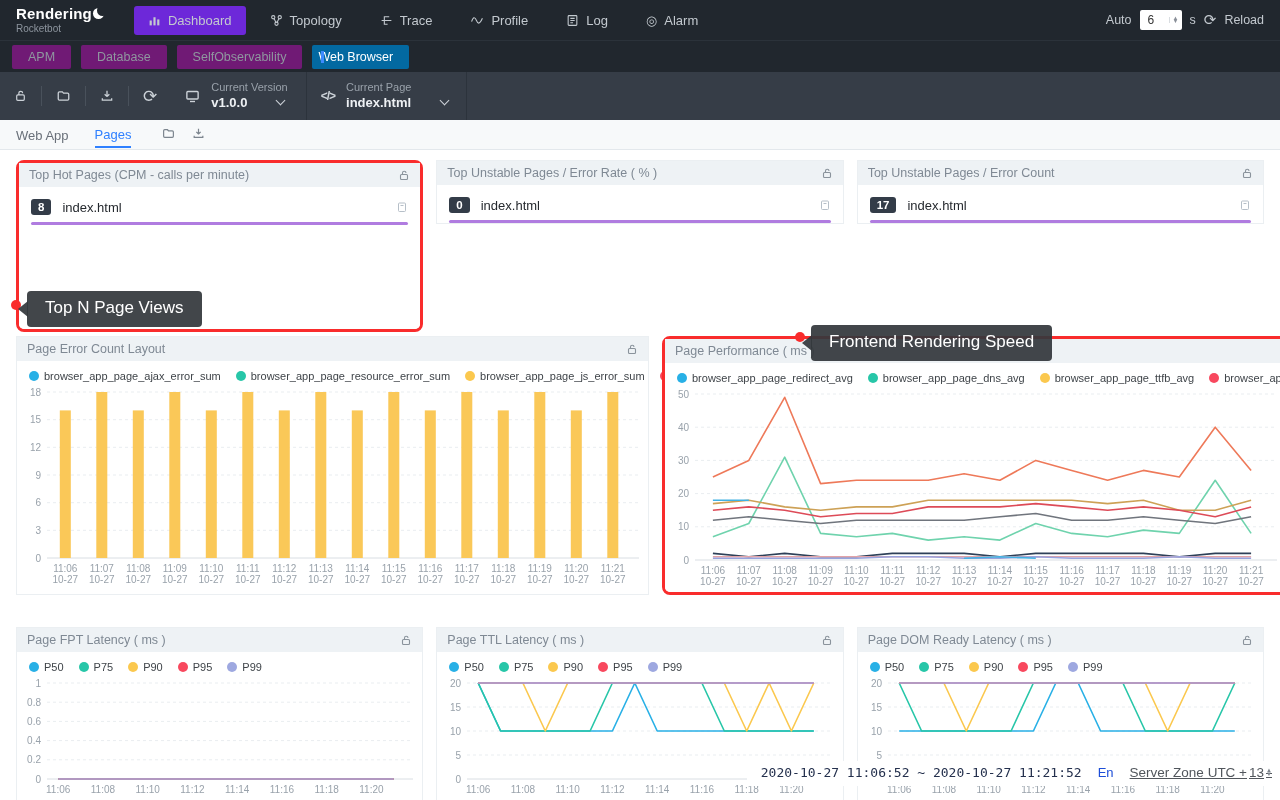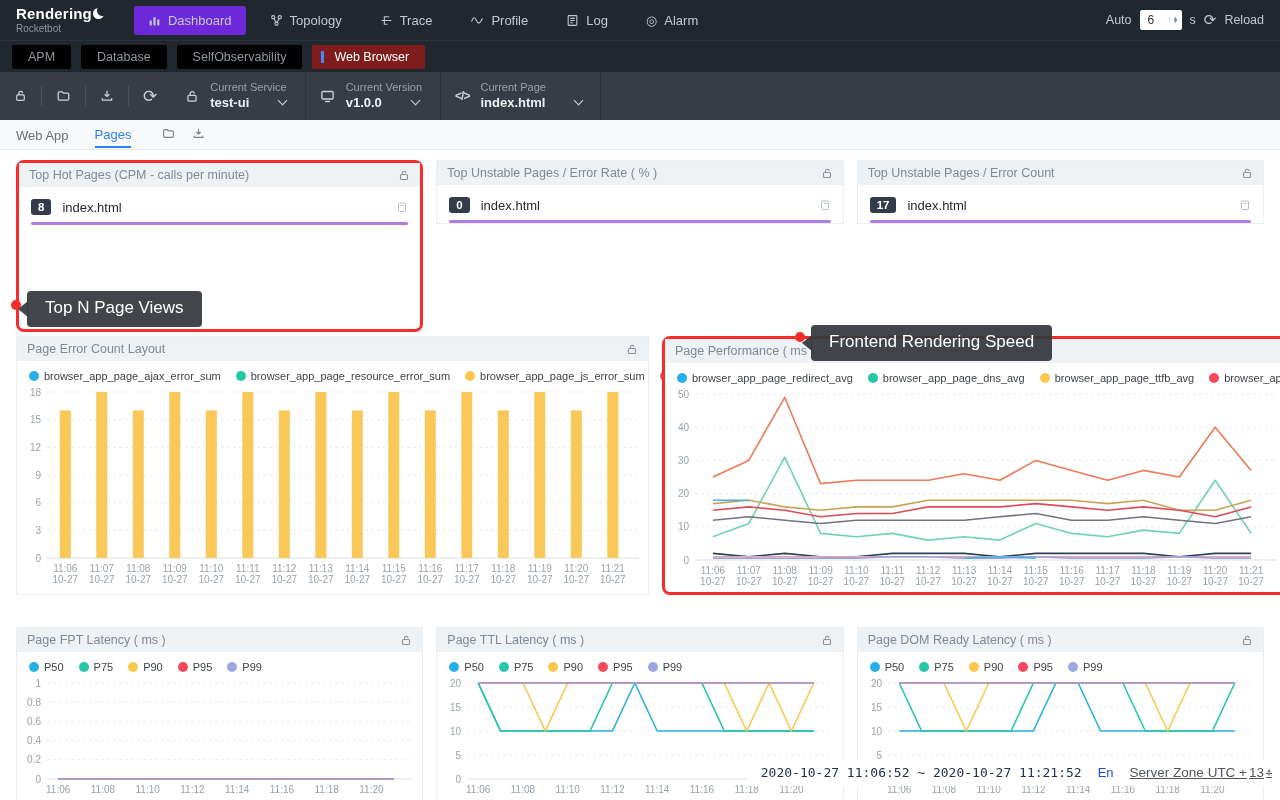--- a/index.html
+++ b/index.html
@@ -23,23 +23,23 @@
   .auto-input { width:42px; height:20px; background:#fff; border-radius:2px; display:flex;
     align-items:center; padding:0 3px 0 8px; color:#333; font-size:12px; }
   .auto-input .val { flex:1; }
   .spinners { display:flex; flex-direction:column; line-height:.55; font-size:6px; color:#8a9099;
     border-left:1px solid #d9dde1; padding-left:3px; }
   .reload-glyph { font-size:15px; }
 
   
   .ws-tabs { height:32px; background:#21272e; border-top:1px solid #2b323a; display:flex;
     align-items:center; gap:10px; padding:0 12px; }
-  .ws-tab { background:#000000; color:#8f979f; font-size:12.5px; padding:5px 16px; border-radius:2px;
+  .ws-tab { background:#701a75; color:#8f979f; font-size:12.5px; padding:5px 16px; border-radius:2px;
     cursor:pointer; position:relative; }
-  .ws-tab.active { background:#7f1d1d; color:#fff; padding-left:22px; }
+  .ws-tab.active { background:#0369a1; color:#fff; padding-left:6px; }
   .ws-tab.active::before { content:''; position:absolute; left:9px; top:6px; bottom:6px; width:3px;
     background:#3d8bff; }
 
   
   .toolbar { height:48px; background:#363d47; display:flex; align-items:stretch; color:#ccd2d8; }
   .tb-icons { display:flex; align-items:center; }
   .tb-icon { padding:0 14px; height:20px; display:flex; align-items:center; border-right:1px solid #49515b; cursor:pointer; }
   .tb-icon:last-child { border-right:none; }
   .tb-refresh { font-size:17px; line-height:1; }
   .sel-group { display:flex; align-items:center; gap:11px; padding:0 18px 0 14px; border-right:1px solid #2c333c; cursor:pointer; }
@@ -210,35 +210,20 @@
           <path d="M3 7a2 2 0 0 1 2-2h5l2 2h7a2 2 0 0 1 2 2v8a2 2 0 0 1-2 2H5a2 2 0 0 1-2-2z"></path>
         </svg>
       </span>
     <span class="tb-icon">
         <svg width="14" height="14" viewBox="0 0 24 24" fill="none" stroke="#ccd2d8" stroke-width="2.2">
           <path d="M12 3v10m0 0l-4-4m4 4l4-4"></path>
           <path d="M4 16v3h16v-3"></path>
         </svg>
       </span>
     <span class="tb-icon tb-refresh">⟳</span>
-  </div>
-  <div class="sel-group">
-    <span class="sel-icon">
-        <svg width="14" height="15" viewBox="0 0 24 24" fill="none" stroke="#ccd2d8" stroke-width="2.2">
-          <rect x="5" y="10" width="14" height="10" rx="2"></rect>
-          <path d="M9 10V7a3.5 3.5 0 0 1 7 0"></path>
-        </svg>
-      </span>
-    <span class="sel-text">
-      <span class="sel-label">Current Service</span>
-      <span class="sel-vrow">
-        <span class="sel-value">test-ui</span>
-        <span class="chev"></span>
-      </span>
-    </span>
   </div>
   <div class="sel-group">
     <span class="sel-icon">
         <svg width="15" height="15" viewBox="0 0 24 24" fill="none" stroke="#ccd2d8" stroke-width="2.2">
           <rect x="3" y="4" width="18" height="12" rx="1.5"></rect>
           <path d="M8 20h8"></path>
         </svg>
       </span>
     <span class="sel-text">
       <span class="sel-label">Current Version</span>

